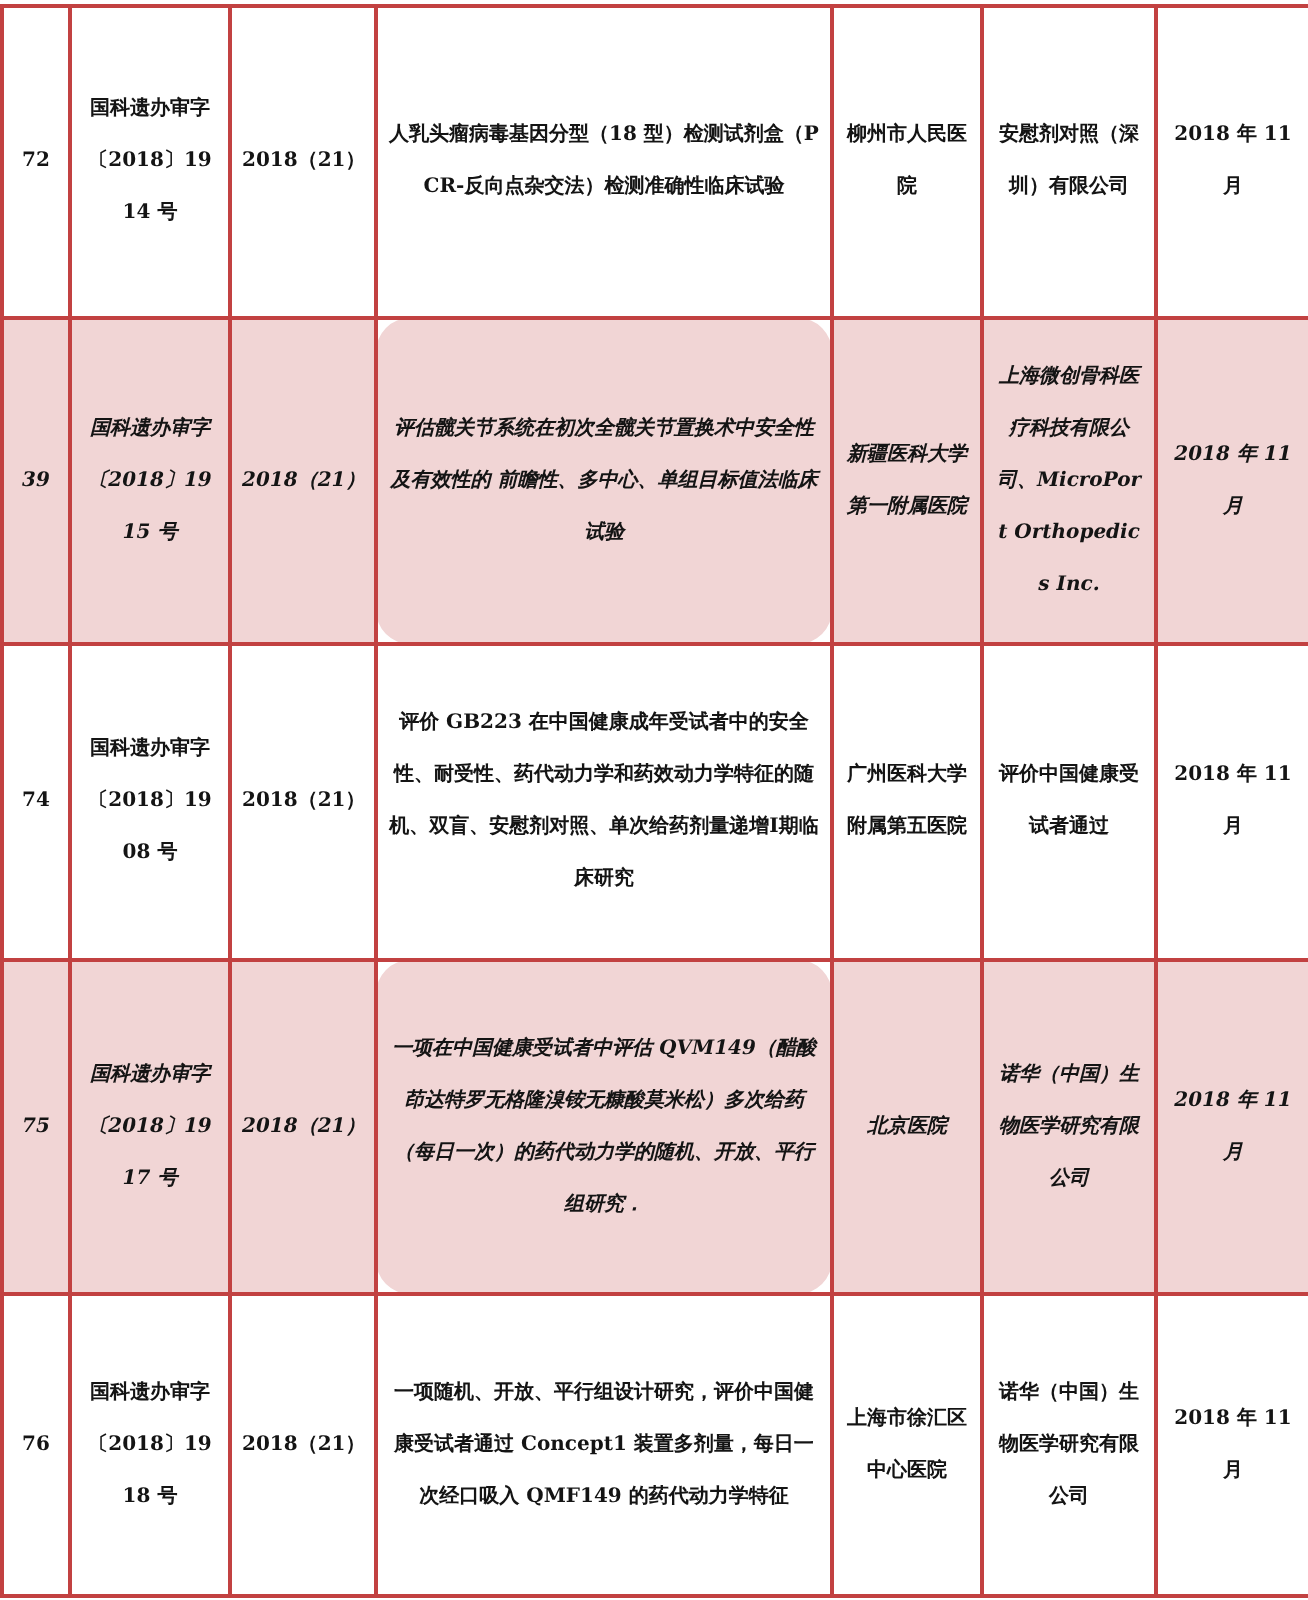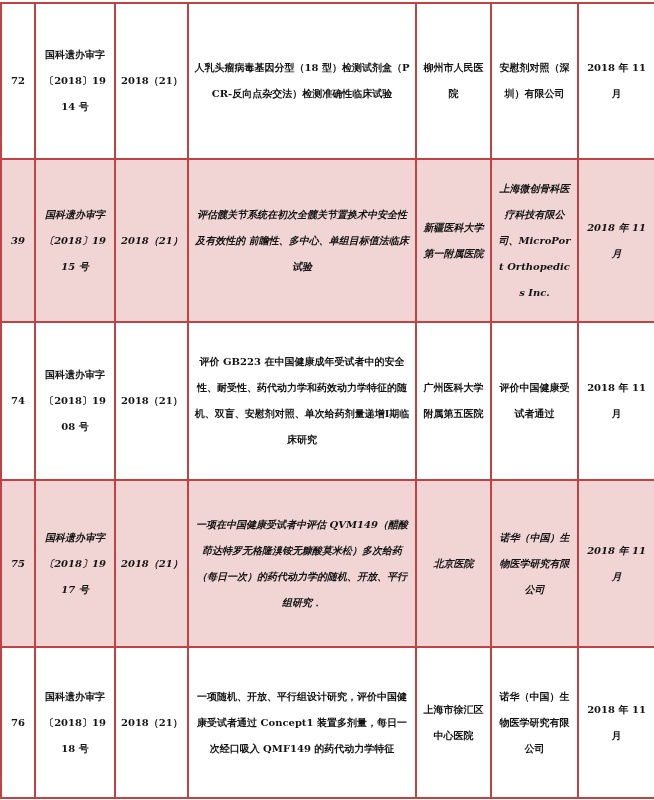--- a/index.html
+++ b/index.html
@@ -41,21 +41,21 @@
   }
   tr.striped td { background: var(--stripe-color); font-style: italic; }
   tr:nth-child(1) { height: 156px; }
   tr:nth-child(2) { height: 163px; }
   tr:nth-child(3) { height: 158px; }
   tr:nth-child(4) { height: 167px; }
   tr:nth-child(5) { height: 151px; }
   td.col-index { padding: 2px 1px; }
   td.col-issue { white-space: nowrap; padding: 2px 1px; margin-left: 23px; }
   td.col-approval_no { padding: 2px 6px; }
-  td.col-title { padding: 2px 6px; }
+  td.col-title { padding: 2px 6px; border-radius: 17px; }
   col.c-index { width: 34px; }
   col.c-approval { width: 80px; }
   col.c-issue { width: 73px; }
   col.c-title { width: 228px; }
   col.c-hospital { width: 75px; }
   col.c-sponsor { width: 87px; }
   col.c-date { width: 77px; }
 </style>
 </head>
 <body>

